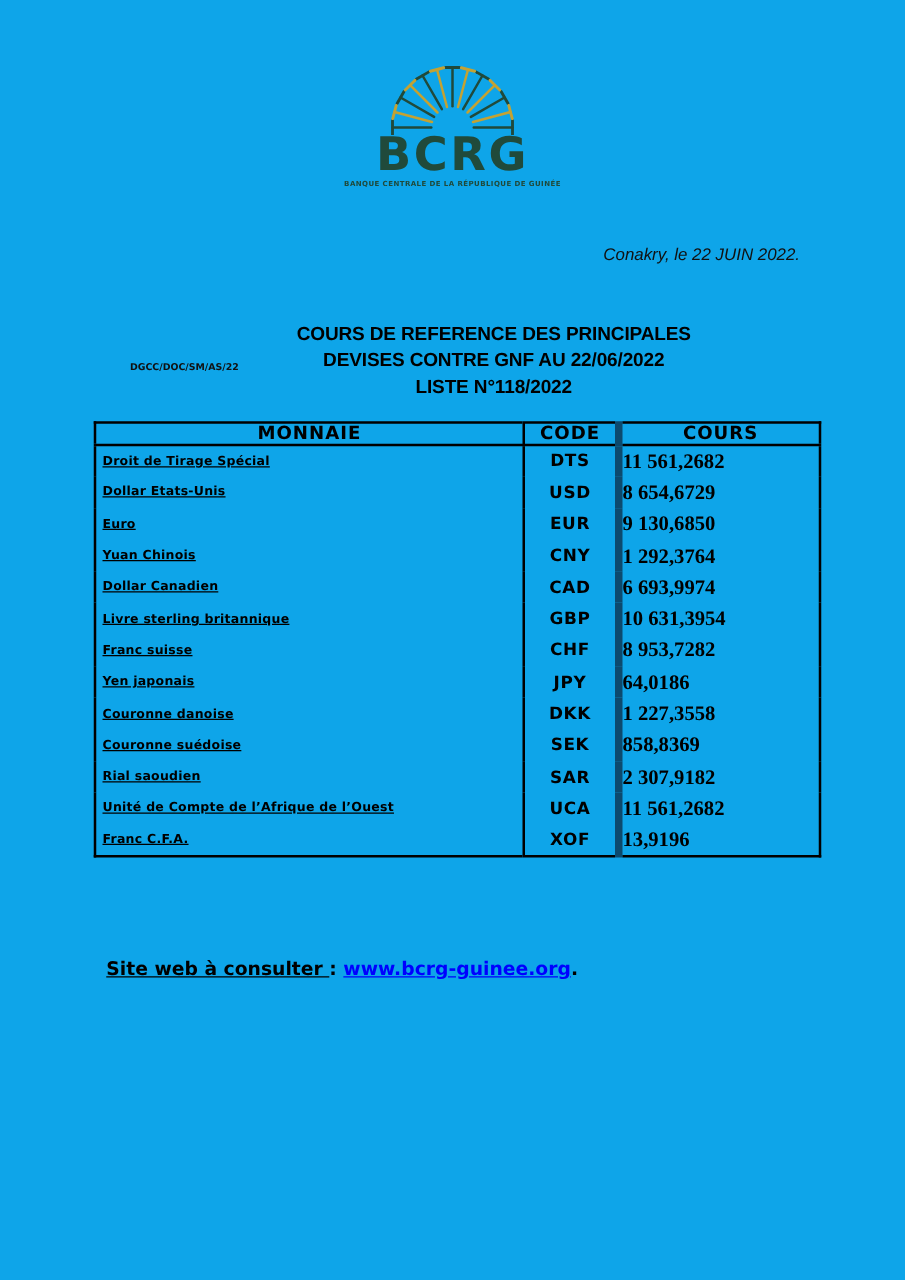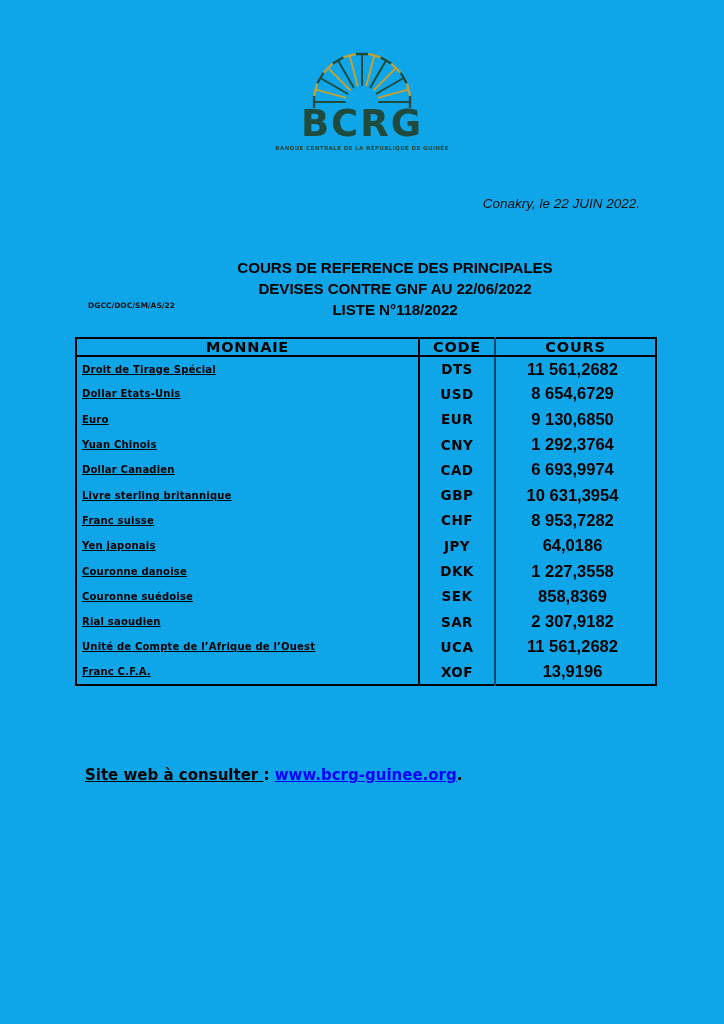--- a/index.html
+++ b/index.html
@@ -56,26 +56,25 @@
     font-family: Liberation Sans, sans-serif;
     font-style: italic;
     font-size: 13.5px;
     color: #111;
   }
 
   
   .reference {
     position: absolute;
     top: 289px;
-    left: 88px;
+    left: 104px;
     font-size: 7.5px;
     font-weight: bold;
     color: #111;
     white-space: nowrap;
-    margin-top: 12px;
   }
 
   
   .title-block {
     position: absolute;
     top: 257px;
     left: 33px;
     width: 724px;
     text-align: center;
     font-family: "Liberation Sans", sans-serif;
@@ -106,41 +105,41 @@
     font-weight: bold;
     font-size: 14.5px;
     letter-spacing: 0.8px;
     text-align: center;
     vertical-align: middle;
     padding: 0;
   }
   .rates-table tbody tr { height: 25.3px; }
   .rates-table td { vertical-align: middle; padding: 0; }
   .h-monnaie, td.monnaie { border-right: 2px solid #000; }
-  .h-code,    td.code    { border-right: 2px solid #0c4a6e; }
+  .h-code,    td.code    { border-right: 6px solid #0c4a6e; }
   td.monnaie {
     padding-left: 5px;
     font-family: "DejaVu Sans", sans-serif;
     font-weight: bold;
     font-size: 10px;
     letter-spacing: 0.2px;
     white-space: nowrap;
     text-decoration: underline;
   }
   td.code {
     text-align: center;
     font-family: "DejaVu Sans", sans-serif;
     font-weight: bold;
     font-size: 13.5px;
     letter-spacing: 0.5px;
   }
   td.cours {
-    text-align: center;
+    text-align: left;
     padding-right: 6px;
-    font-family: Liberation Sans, sans-serif;
+    font-family: Liberation Serif, serif;
     font-weight: bold;
     font-size: 16.5px;
     white-space: nowrap;
   }
 
   
   .footer {
     position: absolute;
     top: 766px;
     left: 85px;

